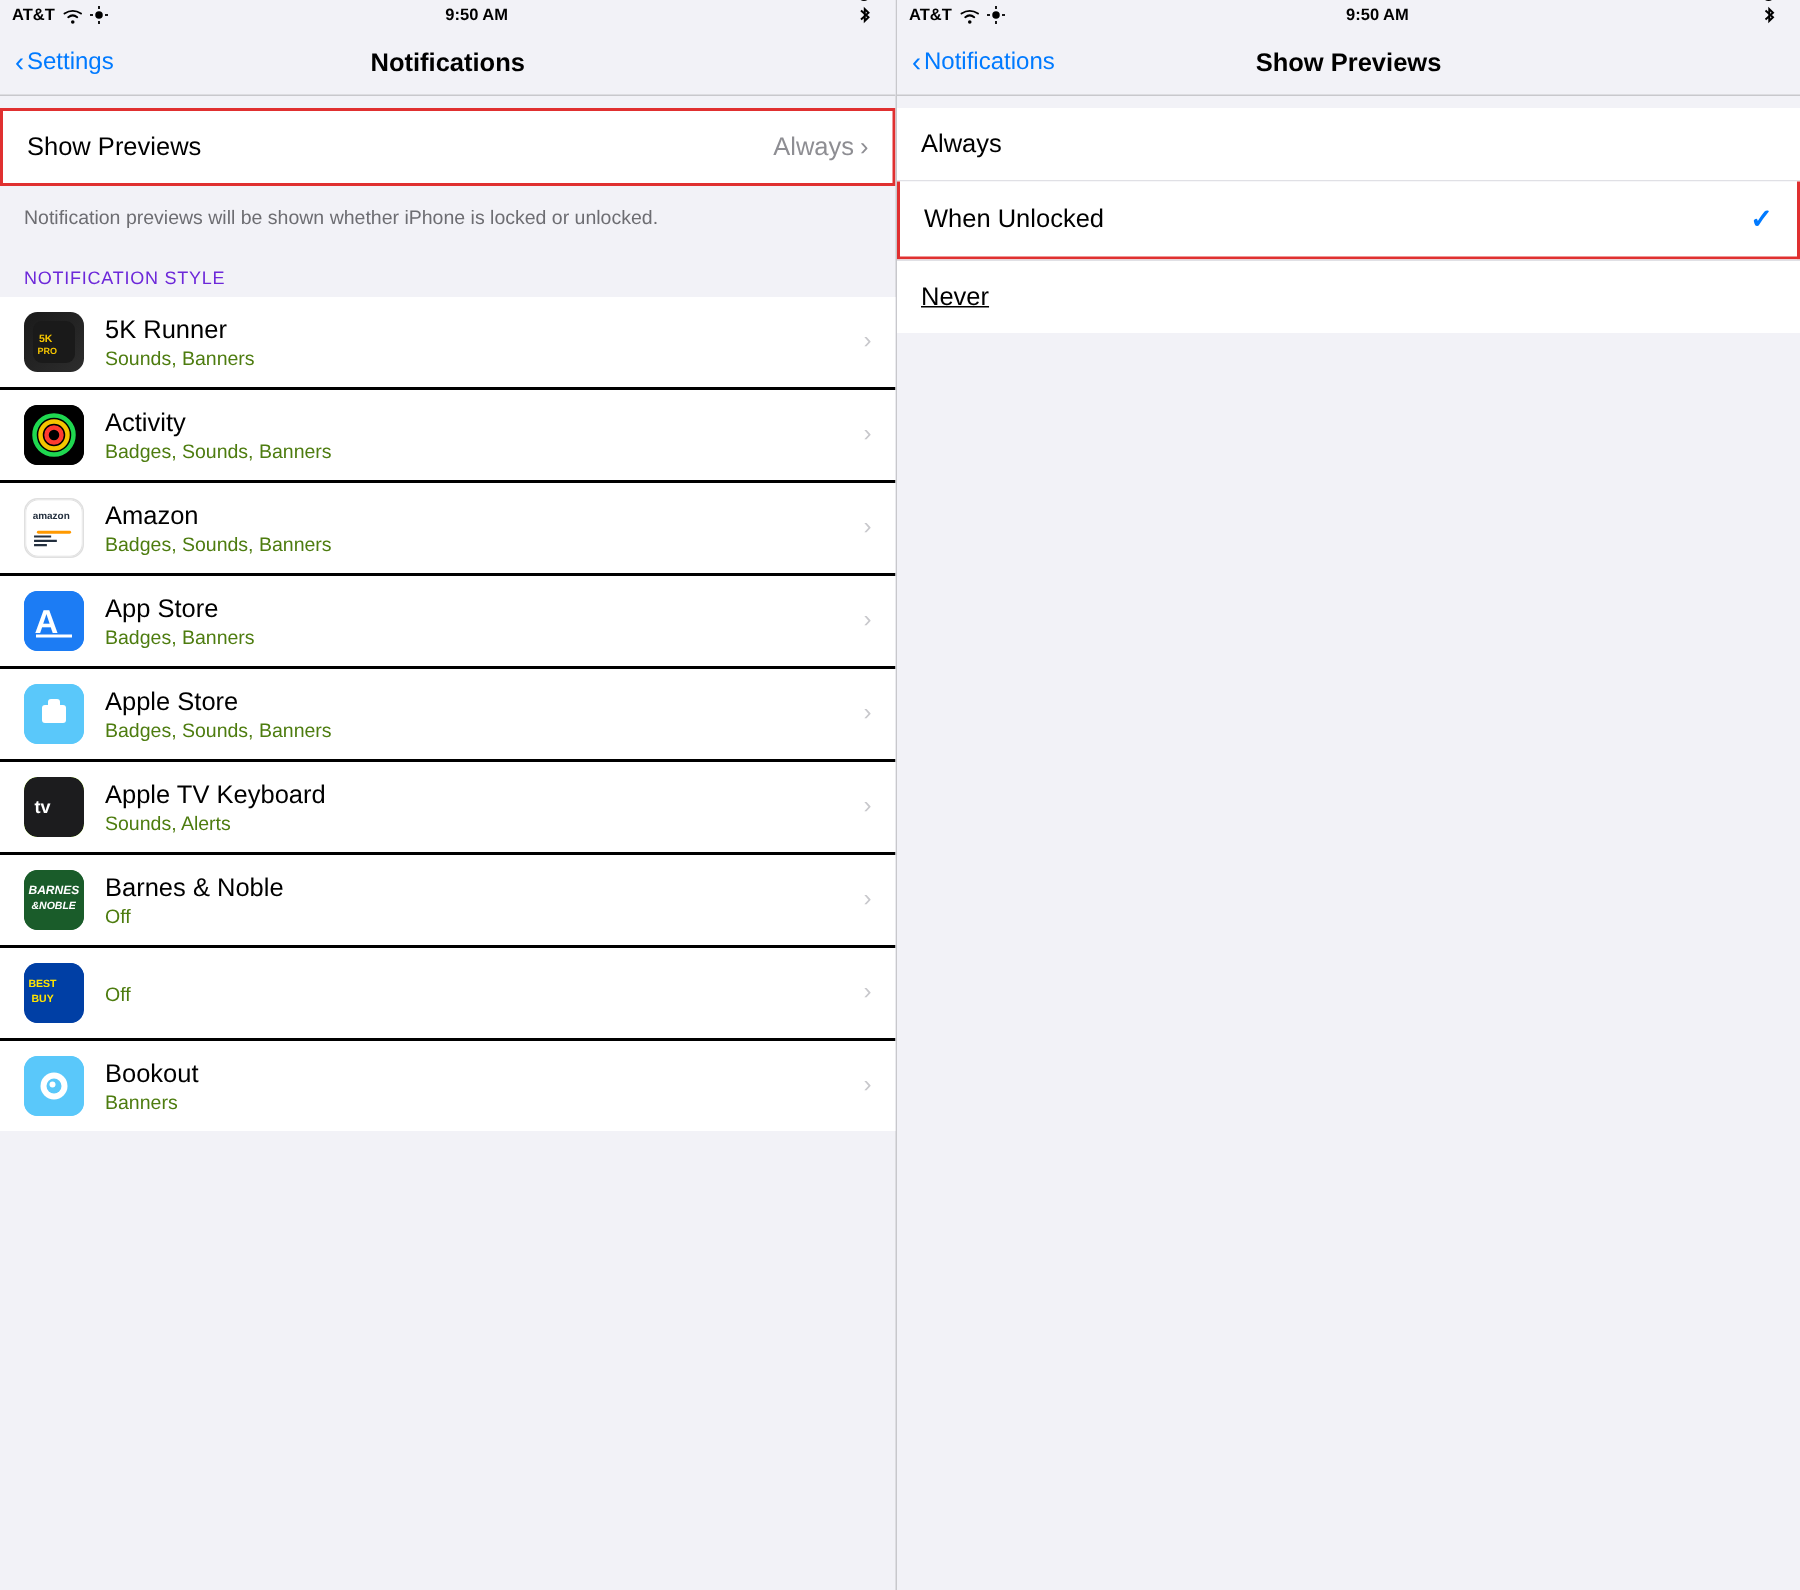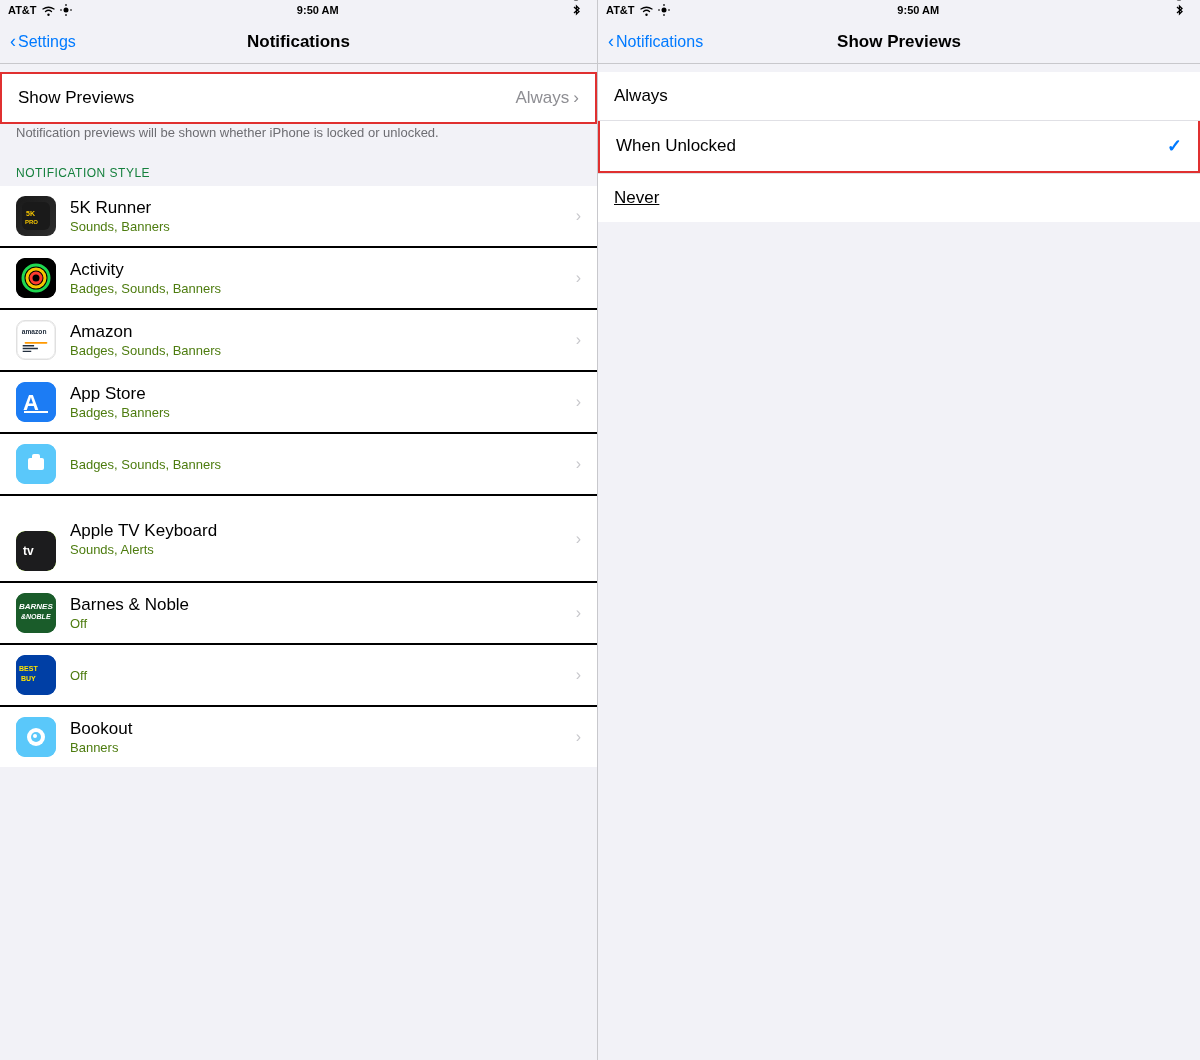--- a/index.html
+++ b/index.html
@@ -103,32 +103,32 @@
     .show-previews-row .row-value {
       display: flex;
       align-items: center;
       gap: 4px;
       color: #8e8e93;
       font-size: 17px;
     }
 
     
     .description-text {
-      padding: 0 16px 10px;
+      padding: 12px 16px 10px;
       font-size: 13px;
       color: #6d6d72;
       line-height: 1.4;
     }
 
     
     .section-header {
       padding: 14px 16px 6px;
       font-size: 12px;
       font-weight: 500;
-      color: #15803d;
+      color: #6d28d9;
       text-transform: uppercase;
       letter-spacing: 0.5px;
     }
 
     
     .app-list {
       background: #fff;
     }
     .app-row {
       display: flex;
@@ -157,21 +157,21 @@
     .app-name { font-size: 17px; color: #000; }
     .app-subtitle { font-size: 13px; color: #4d7c0f; margin-top: 1px; }
     .chevron-right { color: #c8c8cc; font-size: 16px; }
 
     
     .icon-5k { background: linear-gradient(135deg, #1a1a1a 0%, #2d2d2d 100%); }
     .icon-activity { background: #000; }
     .icon-amazon { background: #fff; border: 1px solid #e0e0e0; }
     .icon-appstore { background: #1c7cf4; }
     .icon-applestore { background: #5ac8fa; }
-    .icon-appletvkb { background: #bef264; margin-top: 25px; }
+    .icon-appletvkb { background: #bef264; }
     .icon-barnesnoble { background: #1a5c2a; font-style: italic; }
     .icon-bestbuy { background: #003fa5; }
     .icon-bookout { background: #5ac8fa; }
 
     
     .options-section {
       margin-top: 8px;
     }
     .option-row {
       background: #fff;
@@ -372,20 +372,21 @@
 
       <div class="app-row">
         <div class="app-icon icon-applestore">
           <svg width="40" height="40" viewBox="0 0 40 40">
             <rect width="40" height="40" fill="#5ac8fa" rx="9"></rect>
             <rect x="12" y="14" width="16" height="12" rx="2" fill="#fff" stroke="none"></rect>
             <rect x="16" y="10" width="8" height="6" rx="2" fill="#fff"></rect>
           </svg>
         </div>
         <div class="app-info">
+          <div class="app-name">Apple Store</div>
           <div class="app-subtitle">Badges, Sounds, Banners</div>
         </div>
         <span class="chevron-right">›</span>
       </div>
 
       <div class="app-row">
         <div class="app-icon icon-appletvkb">
           <svg width="40" height="40" viewBox="0 0 40 40">
             <rect width="40" height="40" fill="#1c1c1e" rx="9"></rect>
             <text x="7" y="24" font-size="12" fill="#fff" font-family="Arial" font-weight="bold">tv</text>

